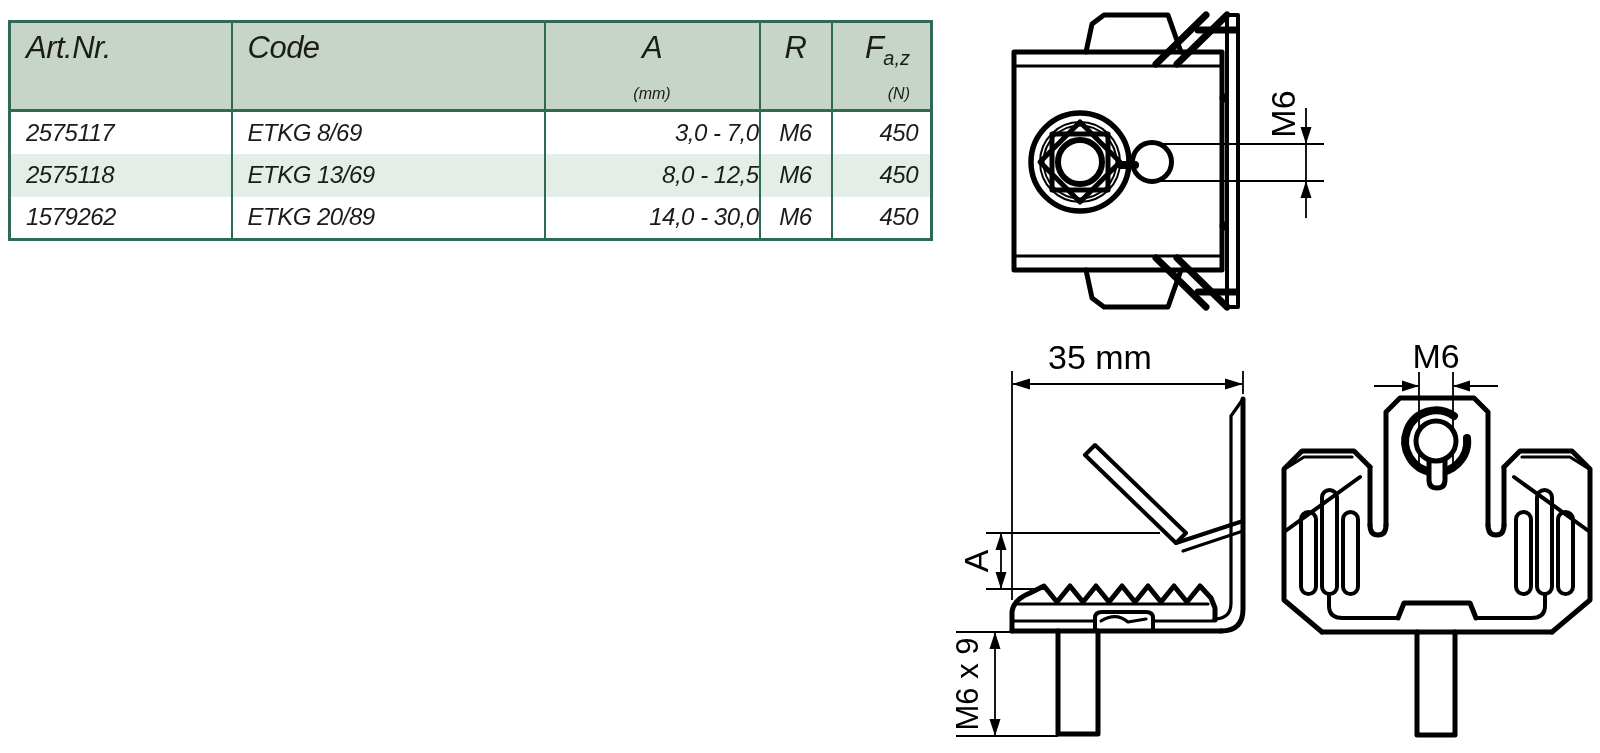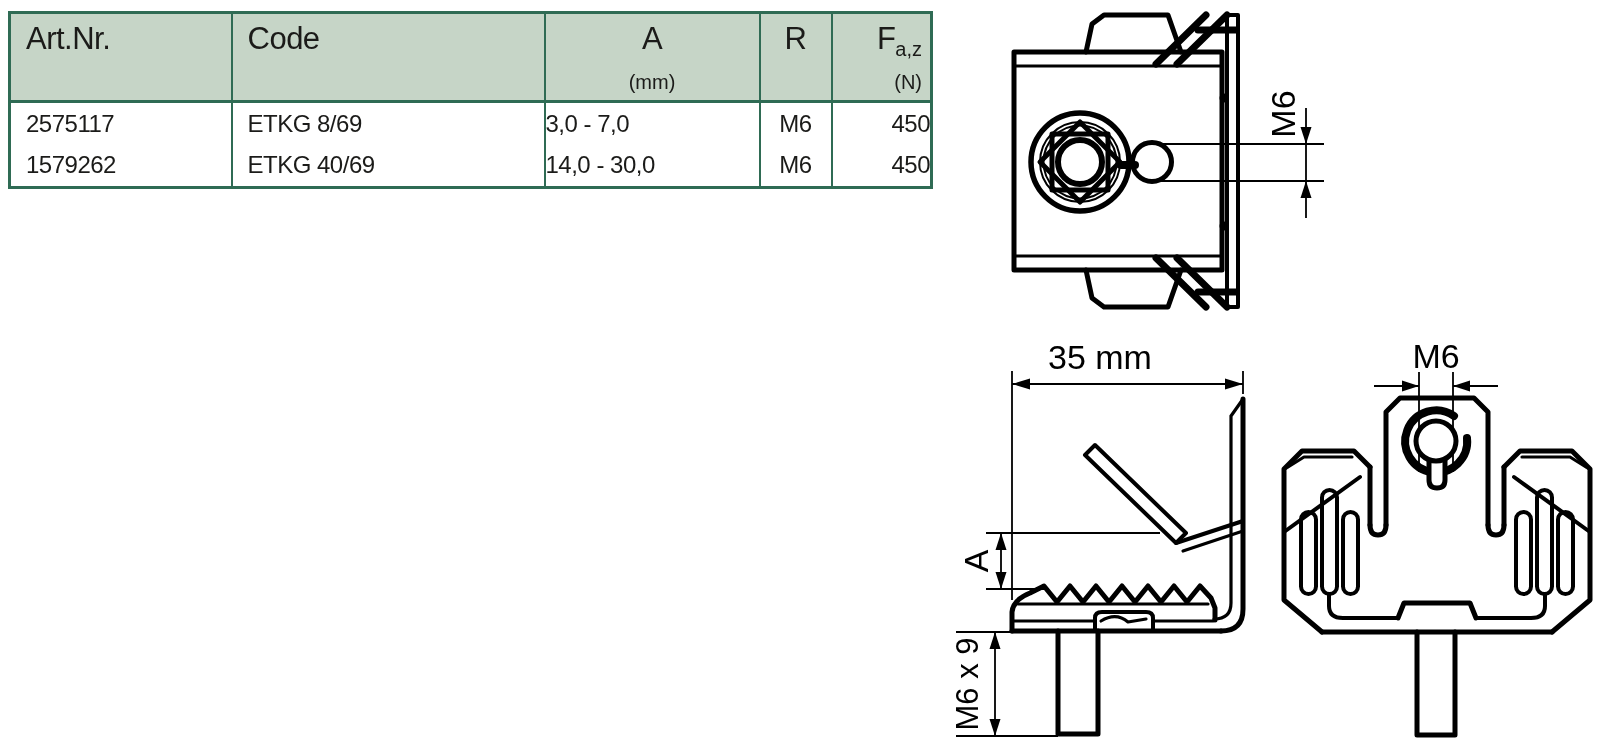--- a/index.html
+++ b/index.html
@@ -1,42 +1,43 @@
 <!DOCTYPE html>
 <html style="--table-border: #2f6b54; --header-bg: #c6d5c7; --row-alt-bg: #e4eee6; --line-color: #000000; --text-color: #1b1b19;"><head>
 <meta charset="utf-8">
 <style>
   html,body{margin:0;padding:0;background:#fff;}
   body{width:1600px;height:753px;font-family:"Liberation Sans",sans-serif;}
   .page{position:relative;width:1600px;height:753px;background:#fff;overflow:hidden;}
 
   
   .spec-table{
-    position:absolute;left:8px;top:11px;width:922px;
+    position:absolute;left:8px;top:20px;width:922px;
     border-collapse:collapse;table-layout:fixed;background:#fff;
     color:var(--text-color,#1b1b19);
     border:3px solid var(--table-border,#2f6b54);
+    font-style:italic;
   }
   .spec-table th,.spec-table td{border-left:2px solid var(--table-border,#2f6b54);padding:0;overflow:hidden;}
   .spec-table th:first-child,.spec-table td:first-child{border-left:none;}
   .spec-table thead tr{height:86px;background:var(--header-bg,#c6d5c7);}
   .spec-table thead th{border-bottom:3px solid var(--table-border,#2f6b54);font-weight:normal;vertical-align:top;}
   .hcell{display:flex;flex-direction:column;justify-content:space-between;height:86px;box-sizing:border-box;
          padding:7px 10px 6px 15px;font-size:31px;letter-spacing:-0.5px;}
   .hcell.ha-left{align-items:flex-start;}
   .hcell.ha-center{align-items:center;padding-left:0;padding-right:0;}
-  .hcell.ha-right{align-items:flex-end;padding-right:8px;}
-  .hunit{font-size:20px;letter-spacing:0;}
+  .hcell.ha-right{align-items:flex-end;padding-right:20px;}
+  .hunit{font-size:16px;letter-spacing:0;}
   .fsub{font-size:20px;position:relative;top:7px;letter-spacing:0;}
   .spec-table tbody tr{height:43px;font-size:24px;}
   .spec-table tbody tr.alt{background:var(--row-alt-bg,#e4eee6);}
   .spec-table td{letter-spacing:-0.5px;}
   td.al{text-align:left;padding-left:15px;}
-  td.ac{text-align:left;}
-  td.ar{text-align:right;}
+  td.ac{text-align:right;}
+  td.ar{text-align:right;padding-right:12px;}
   td.rcol{text-align:center;}
 
   
   .dw{position:absolute;}
   .p5{stroke:var(--line-color,#000);stroke-width:5;fill:none;stroke-linejoin:round;stroke-linecap:round;}
   .p4{stroke:var(--line-color,#000);stroke-width:4;fill:none;stroke-linejoin:round;stroke-linecap:round;}
   .p3{stroke:var(--line-color,#000);stroke-width:3.2;fill:none;stroke-linejoin:round;stroke-linecap:round;}
   .p2{stroke:var(--line-color,#000);stroke-width:2;fill:none;}
   .p7{stroke:var(--line-color,#000);stroke-width:7;fill:none;stroke-linecap:round;}
   .p8{stroke:var(--line-color,#000);stroke-width:8;fill:none;stroke-linecap:round;}
@@ -91,23 +92,30 @@
       </tr>
     </thead>
     <tbody>
       <tr>
         <td class="al">2575117</td>
         <td class="al">ETKG 8/69</td>
         <td class="ac">3,0 - 7,0</td>
         <td class="rcol">M6</td>
         <td class="ar">450</td>
       </tr>
+      <tr class="alt">
+        <td class="al">2575118</td>
+        <td class="al">ETKG 13/69</td>
+        <td class="ac">8,0 - 12,5</td>
+        <td class="rcol">M6</td>
+        <td class="ar">450</td>
+      </tr>
       <tr>
         <td class="al">1579262</td>
-        <td class="al">ETKG  40/69</td>
+        <td class="al">ETKG  20/89</td>
         <td class="ac">14,0 - 30,0</td>
         <td class="rcol">M6</td>
         <td class="ar">450</td>
       </tr>
     </tbody>
   </table>
 
   <svg class="dw" style="left:980px;top:0;width:360px;height:330px" viewBox="980 0 360 330">
     <g>
       <rect class="p5" x="1014" y="52" width="208" height="218"></rect>

